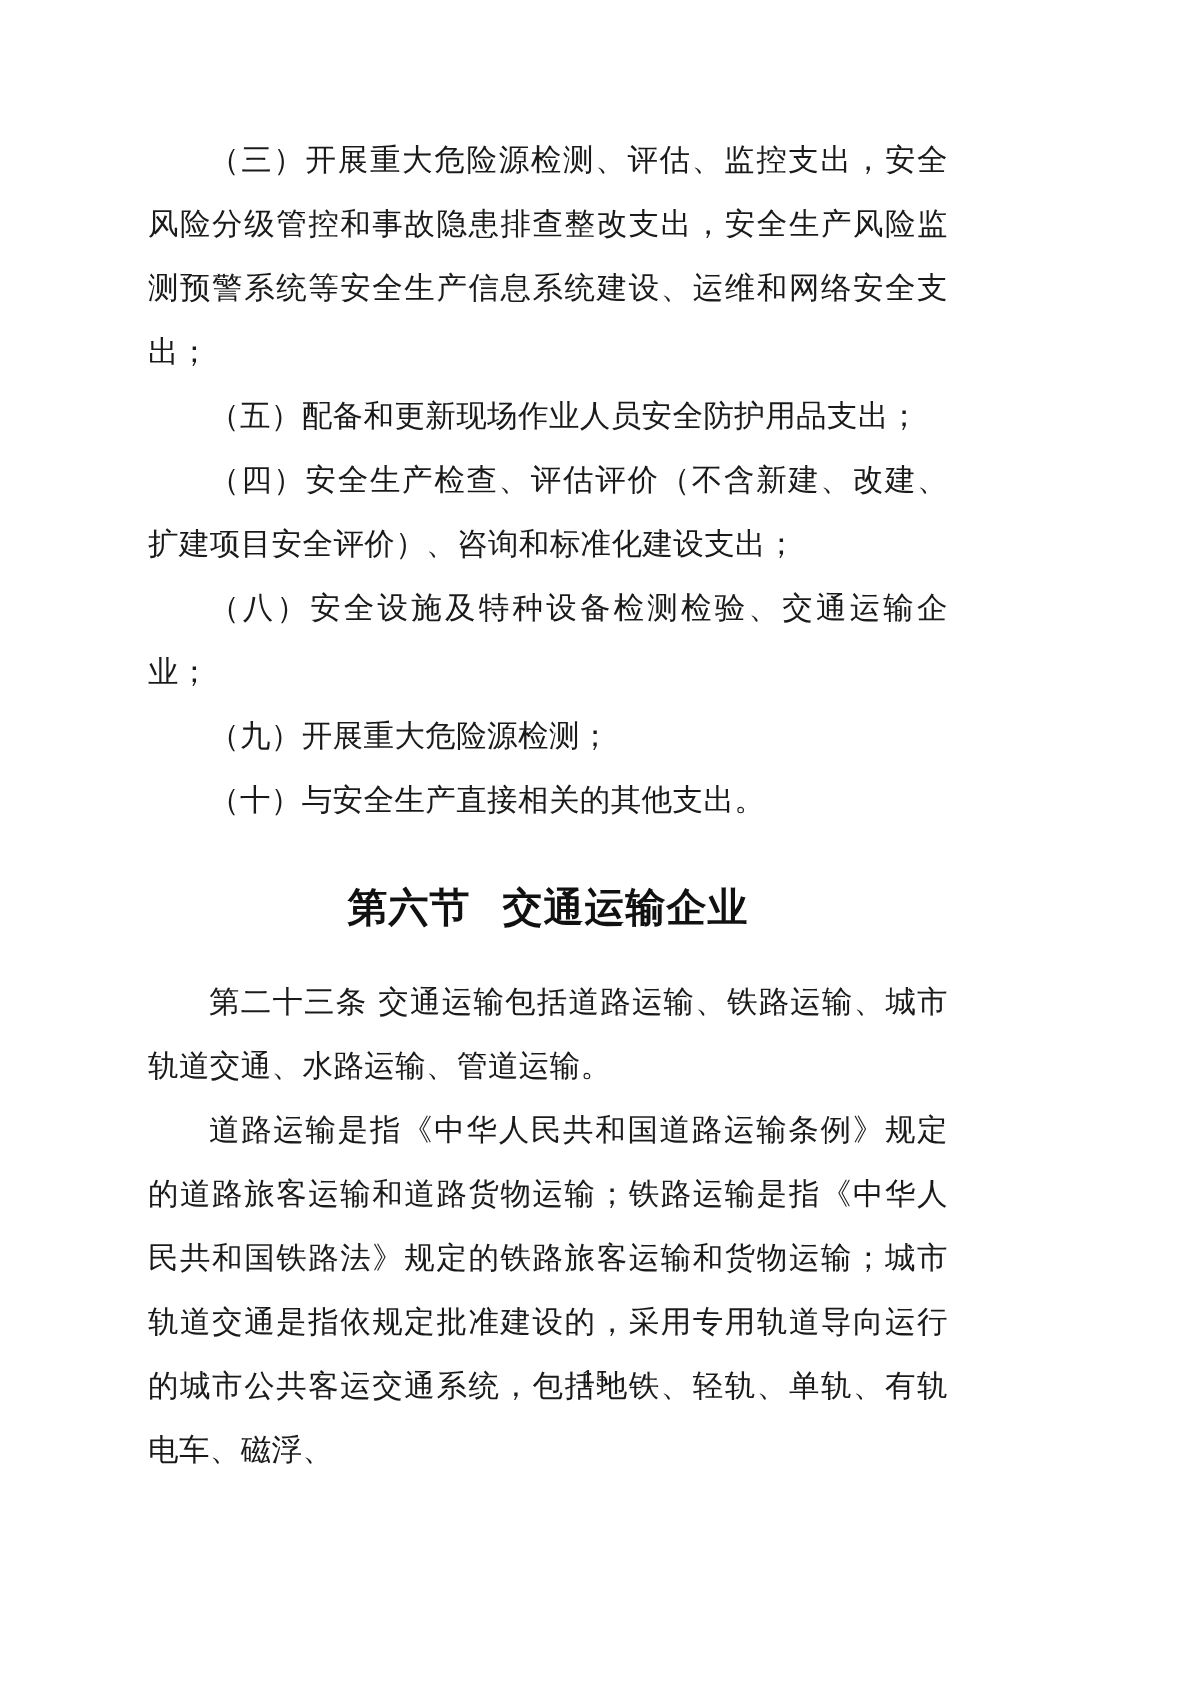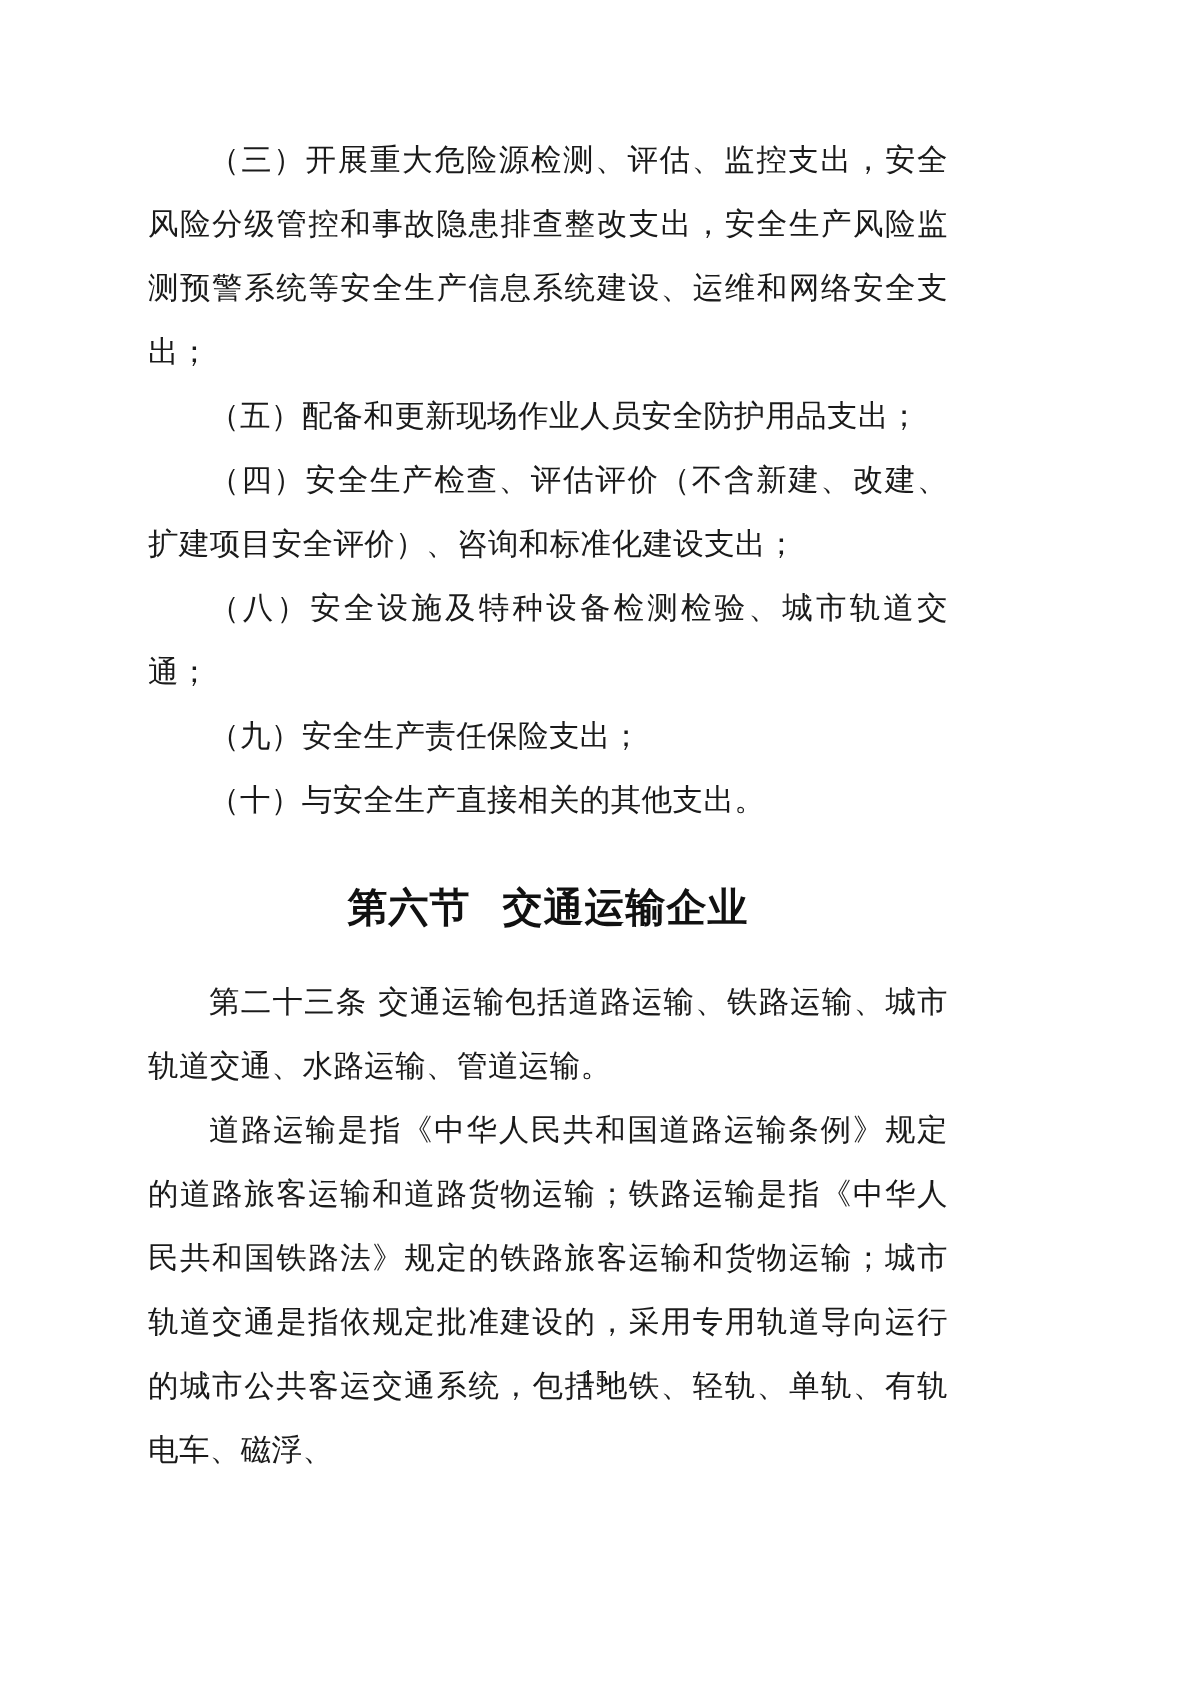--- a/index.html
+++ b/index.html
@@ -67,22 +67,22 @@
 </style>
 </head>
 <body>
 
 <div class="page">
   <div class="content">
 
     <p class="para indent">（三）开展重大危险源检测、评估、监控支出，安全风险分级管控和事故隐患排查整改支出，安全生产风险监测预警系统等安全生产信息系统建设、运维和网络安全支出；</p>
     <p class="para indent">（五）配备和更新现场作业人员安全防护用品支出；</p>
     <p class="para indent">（四）安全生产检查、评估评价（不含新建、改建、扩建项目安全评价）、咨询和标准化建设支出；</p>
-    <p class="para indent">（八）安全设施及特种设备检测检验、城市轨道交通；</p>
-    <p class="para indent">（九）安全生产责任保险支出；</p>
+    <p class="para indent">（八）安全设施及特种设备检测检验、交通运输企业；</p>
+    <p class="para indent">（九）开展重大危险源检测；</p>
     <p class="para indent">（十）与安全生产直接相关的其他支出。</p>
 
     <h2 class="section-heading"><span>第六节</span><span class="heading-gap"></span><span>交通运输企业</span></h2>
 
     <p class="para indent"><span class="article-label">第二十三条</span> <span>交通运输包括道路运输、铁路运输、城市轨道交通、水路运输、管道运输。</span></p>
 
     <p class="para indent">道路运输是指《中华人民共和国道路运输条例》规定的道路旅客运输和道路货物运输；铁路运输是指《中华人民共和国铁路法》规定的铁路旅客运输和货物运输；城市轨道交通是指依规定批准建设的，采用专用轨道导向运行的城市公共客运交通系统，包括地铁、轻轨、单轨、有轨电车、磁浮、</p>
 
   </div>
 

